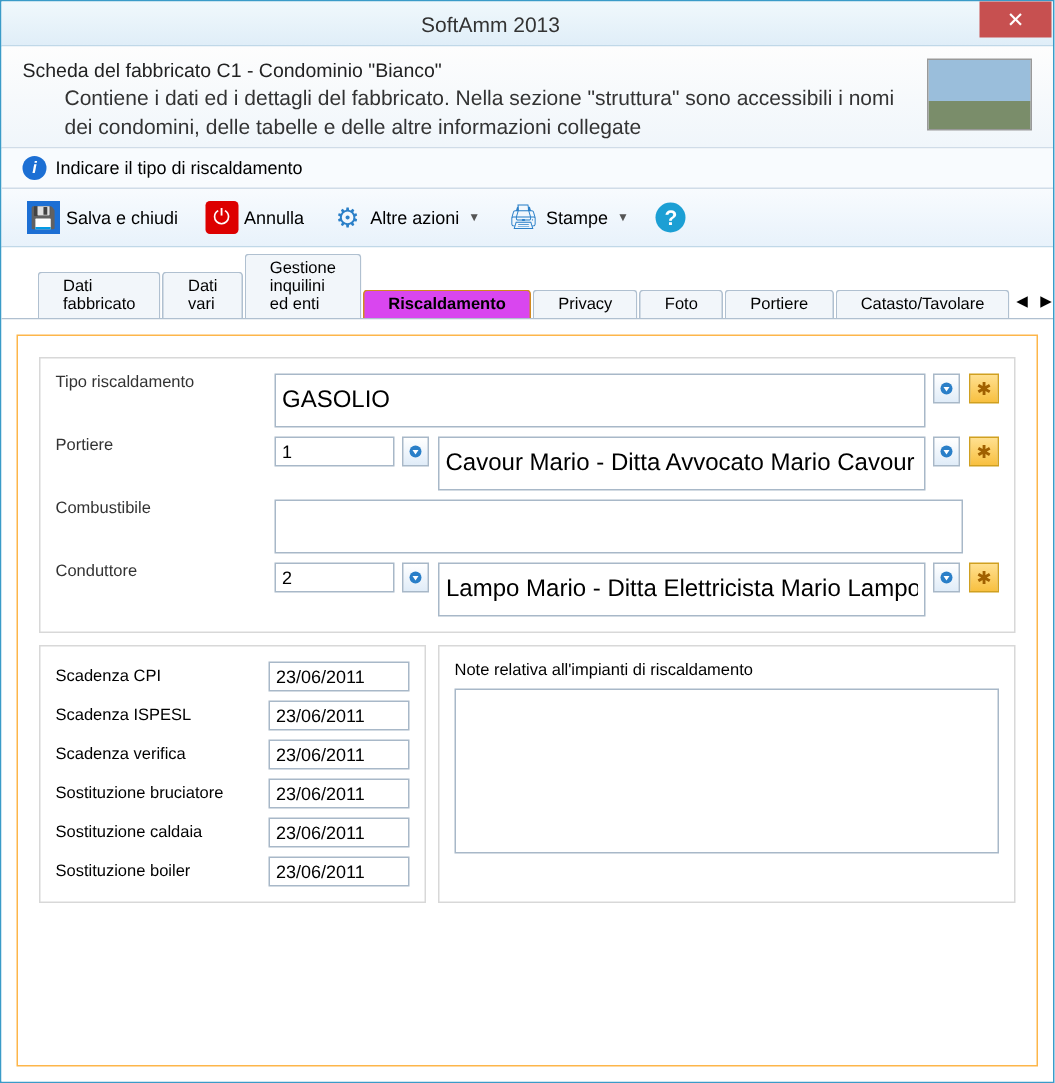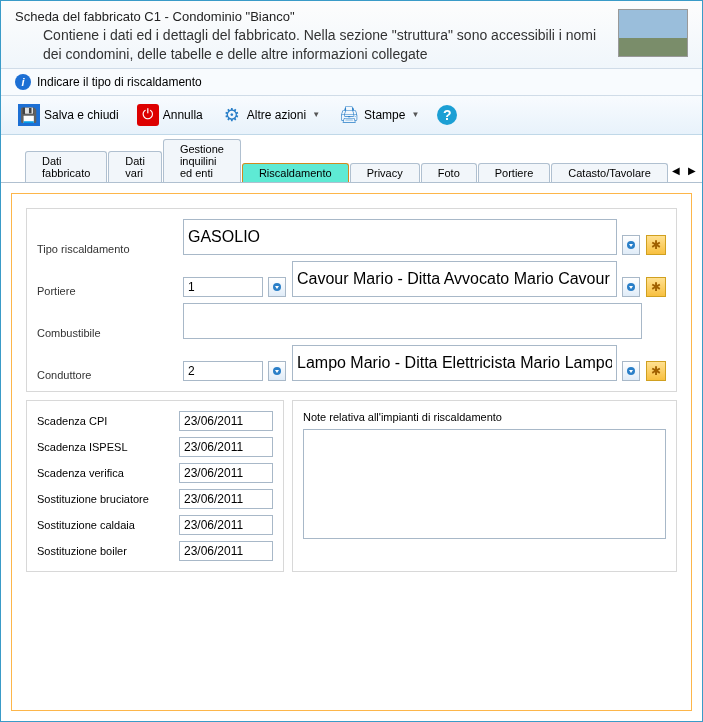--- a/index.html
+++ b/index.html
@@ -135,23 +135,24 @@
   padding: 3px 16px;
   border: 1px solid #b0c0d0;
   border-bottom: none;
   background: #f2f6fa;
   font-size: 11px;
   cursor: pointer;
   margin-right: 1px;
   border-radius: 3px 3px 0 0;
 }
 .tab.active {
-  background: #5eead4;
+  background: #d946ef;
   border-color: #d08a20;
   color: #000;
+  font-weight: bold;
 }
 .tabs-right {
   margin-left: auto;
   display: flex;
   gap: 2px;
   align-items: center;
   padding-bottom: 4px;
 }
 .nav-btn {
   width: 14px; height: 14px;
@@ -172,21 +173,21 @@
   height: 100%;
   padding: 14px;
 }
 .form-section {
   border: 1px solid #d8d8d8;
   padding: 10px;
   margin-bottom: 8px;
 }
 .form-row {
   display: flex;
-  align-items: flex-end;
+  align-items: flex-start;
   margin-bottom: 6px;
   gap: 6px;
 }
 .form-label {
   width: 140px;
   font-size: 11px;
   color: #333;
 }
 .form-input {
   flex: 1;
@@ -264,20 +265,24 @@
   border: 1px solid #a8b8c8;
   resize: none;
   font-family: inherit;
   font-size: 12px;
 }
 </style>
 </head>
 <body>
 
 <div class="window">
+  <div class="titlebar">
+    <div class="title">SoftAmm 2013</div>
+    <div class="close-btn">✕</div>
+  </div>
 
   <div class="header-section">
     <div class="header-text">
       <div class="header-title">Scheda del fabbricato C1 - Condominio "Bianco"</div>
       <div class="header-desc">Contiene i dati ed i dettagli del fabbricato. Nella sezione "struttura" sono accessibili i nomi dei condomini, delle tabelle e delle altre informazioni collegate</div>
     </div>
     <div class="header-img"></div>
   </div>
 
   <div class="info-bar">

